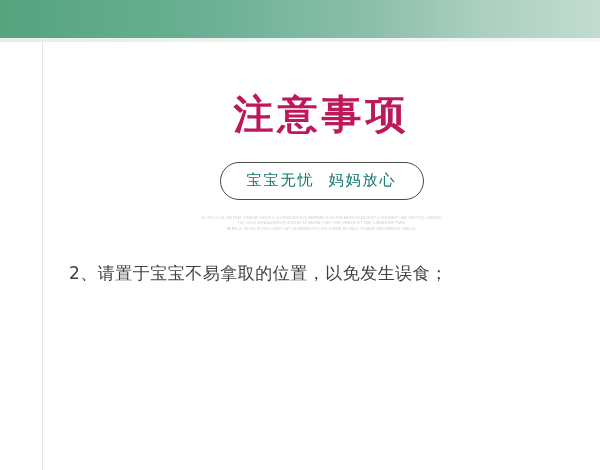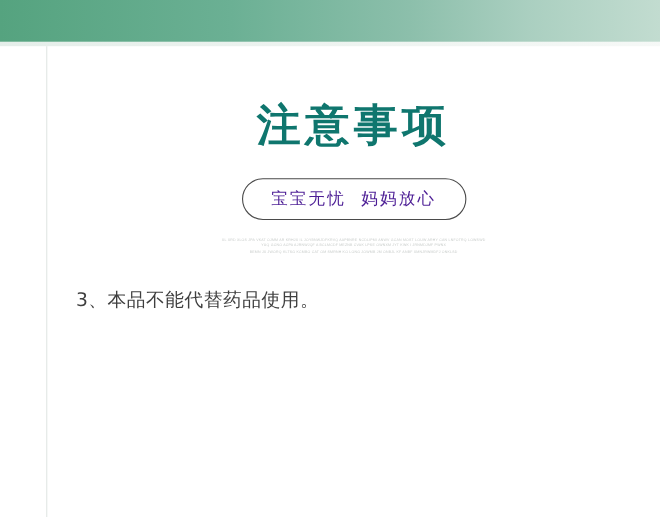--- a/index.html
+++ b/index.html
@@ -55,34 +55,34 @@
     height: 428px;
   }
   .title {
     margin: 0;
     padding-top: 52px;
     text-align: center;
     font-family: "DejaVu Sans", "Liberation Sans", sans-serif;
     font-size: 40px;
     font-weight: bold;
     letter-spacing: 4px;
-    color: #0f766e;
+    color: #be185d;
     line-height: 1;
   }
   .pill-wrap {
     margin-top: 28px;
     text-align: center;
   }
   .pill {
     display: inline-block;
     border: 1.6px solid #4a4a4a;
     border-radius: 22px;
     padding: 8px 26px 9px 26px;
     font-size: 15px;
-    color: #4c1d95;
+    color: #0f766e;
     letter-spacing: 2px;
     font-family: "DejaVu Sans", "Liberation Sans", sans-serif;
     white-space: nowrap;
   }
   .pill .gap {
     display: inline-block;
     width: 14px;
   }
   .microtext {
     margin-top: 16px;
@@ -134,17 +134,17 @@
       </div>
     </div>
 
     <div class="microtext">
       <div>XL XRD XLOS JPA VKAT OJMM AR KRHJX IL JOYBNWJDFKRVQ AAPBNRE NCDLIPMI ANWV GCAN MOST LOUW ARHY CAN LNFOTRQ LOWSWD</div>
       <div>YUQ GCNO ACPA AJRNWJQF A BCLMCDF MEZNB CVAK LPSE OWNXM JYT KWK I JRNMDJMF PWNX</div>
       <div>BEMN JX JWORQ KLTSG KCMBO CAT OM SMRNH KO LONG JOWMB JM ONBJL KF ANBF XMNJRWMDFJ ONKLSD</div>
     </div>
 
     <div class="items">
-      <div class="item">3、本品不能代替药品使用。</div>
+      <div class="item">2、请置于宝宝不易拿取的位置，以免发生误食；</div>
     </div>
 
   </div>
 </div>
 
 </body></html>

